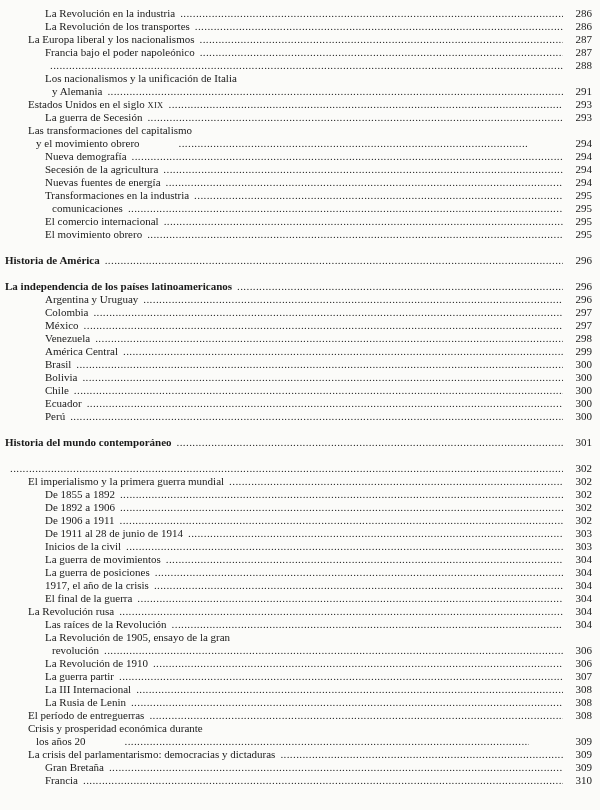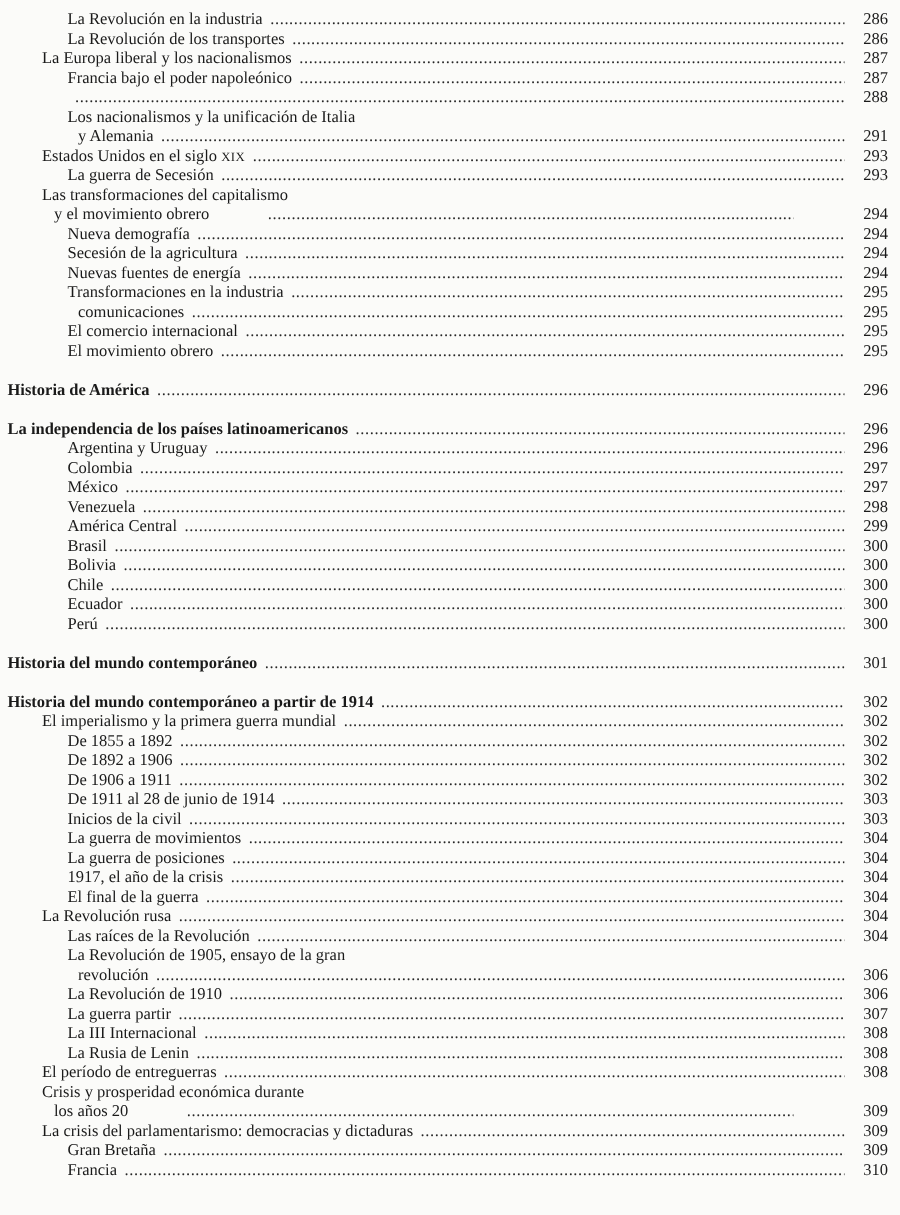--- a/index.html
+++ b/index.html
@@ -217,21 +217,20 @@
         <span class="pnum">300</span>
       </div>
       <div class="spacer"></div>
       <div class="row lv-h">
         <span class="title">Historia del mundo contemporáneo</span>
         <span class="leader" style="color: rgb(38, 38, 38);"></span>
         <span class="pnum">301</span>
       </div>
       <div class="spacer"></div>
       <div class="row lv-h">
-        <span class="title">Historia del mundo contemporáneo a partir de 1914</span>
         <span class="leader" style="color: rgb(38, 38, 38);"></span>
         <span class="pnum">302</span>
       </div>
       <div class="row lv-l1">
         <span class="title">El imperialismo y la primera guerra mundial</span>
         <span class="leader" style="color: rgb(38, 38, 38);"></span>
         <span class="pnum">302</span>
       </div>
       <div class="row lv-l2">
         <span class="title">De 1855 a 1892</span>

